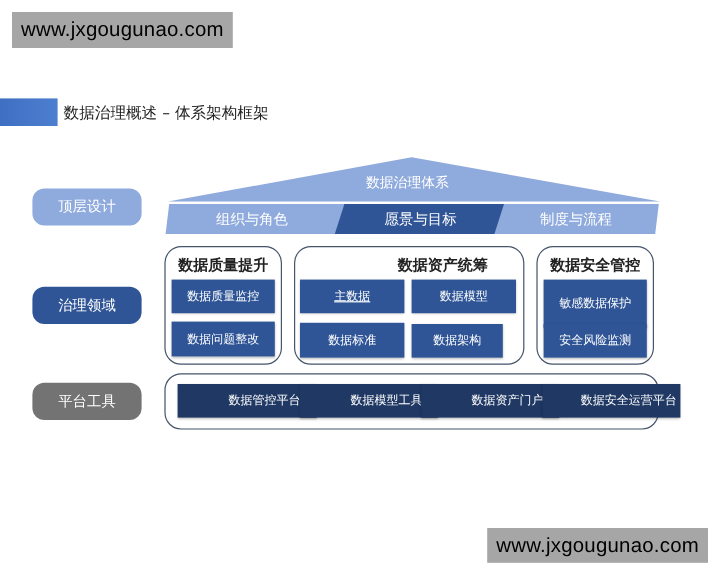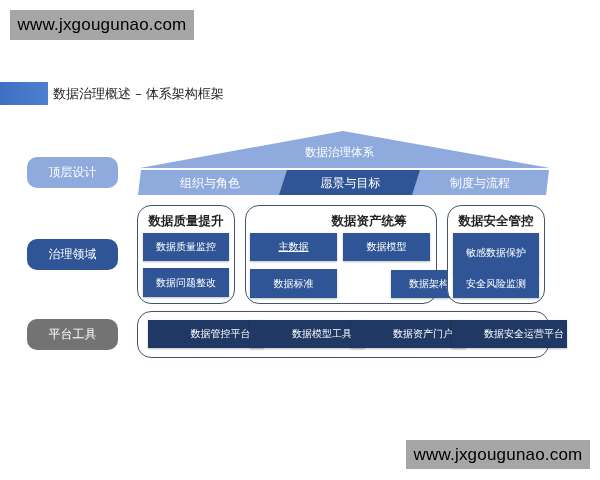--- a/index.html
+++ b/index.html
@@ -45,21 +45,21 @@
 <div class="abs group" style="left:137px;top:205px;width:98px;height:99px;"></div>
 <div class="abs group-title" style="left:137px;top:213px;width:98px;">数据质量提升</div>
 <div class="abs tile" style="left:143px;top:233px;width:86px;height:28px;">数据质量监控</div>
 <div class="abs tile" style="left:143px;top:268px;width:86px;height:29px;">数据问题整改</div>
 
 <div class="abs group" style="left:245px;top:205px;width:192px;height:99px;"></div>
 <div class="abs group-title" style="left:245px;top:213px;width:192px;margin-left:28px;">数据资产统筹</div>
 <div class="abs tile" style="left:250px;top:233px;width:87px;height:28px;text-decoration:underline;">主数据</div>
 <div class="abs tile" style="left:343px;top:233px;width:87px;height:28px;">数据模型</div>
 <div class="abs tile" style="left:250px;top:269px;width:87px;height:29px;">数据标准</div>
-<div class="abs tile" style="left:343px;top:270px;width:76px;height:28px;margin-left:48px;">数据架构</div>
+<div class="abs tile" style="left:343px;top:270px;width:76px;height:28px;">数据架构</div>
 
 <div class="abs group" style="left:447px;top:205px;width:98px;height:99px;"></div>
 <div class="abs group-title" style="left:447px;top:213px;width:98px;">数据安全管控</div>
 <div class="abs tile" style="left:453px;top:233px;width:86px;height:40px;">敏感数据保护</div>
 <div class="abs tile" style="left:453px;top:270px;width:86px;height:28px;">安全风险监测</div>
 
 <div class="abs group" style="left:137px;top:311px;width:412px;height:47px;"></div>
 <div class="abs ptile" style="left:148px;top:320px;width:87px;height:28px;">数据管控平台</div>
 <div class="abs ptile" style="left:250px;top:320px;width:86px;height:28px;">数据模型工具</div>
 <div class="abs ptile" style="left:351px;top:320px;width:86px;height:28px;">数据资产门户</div>

